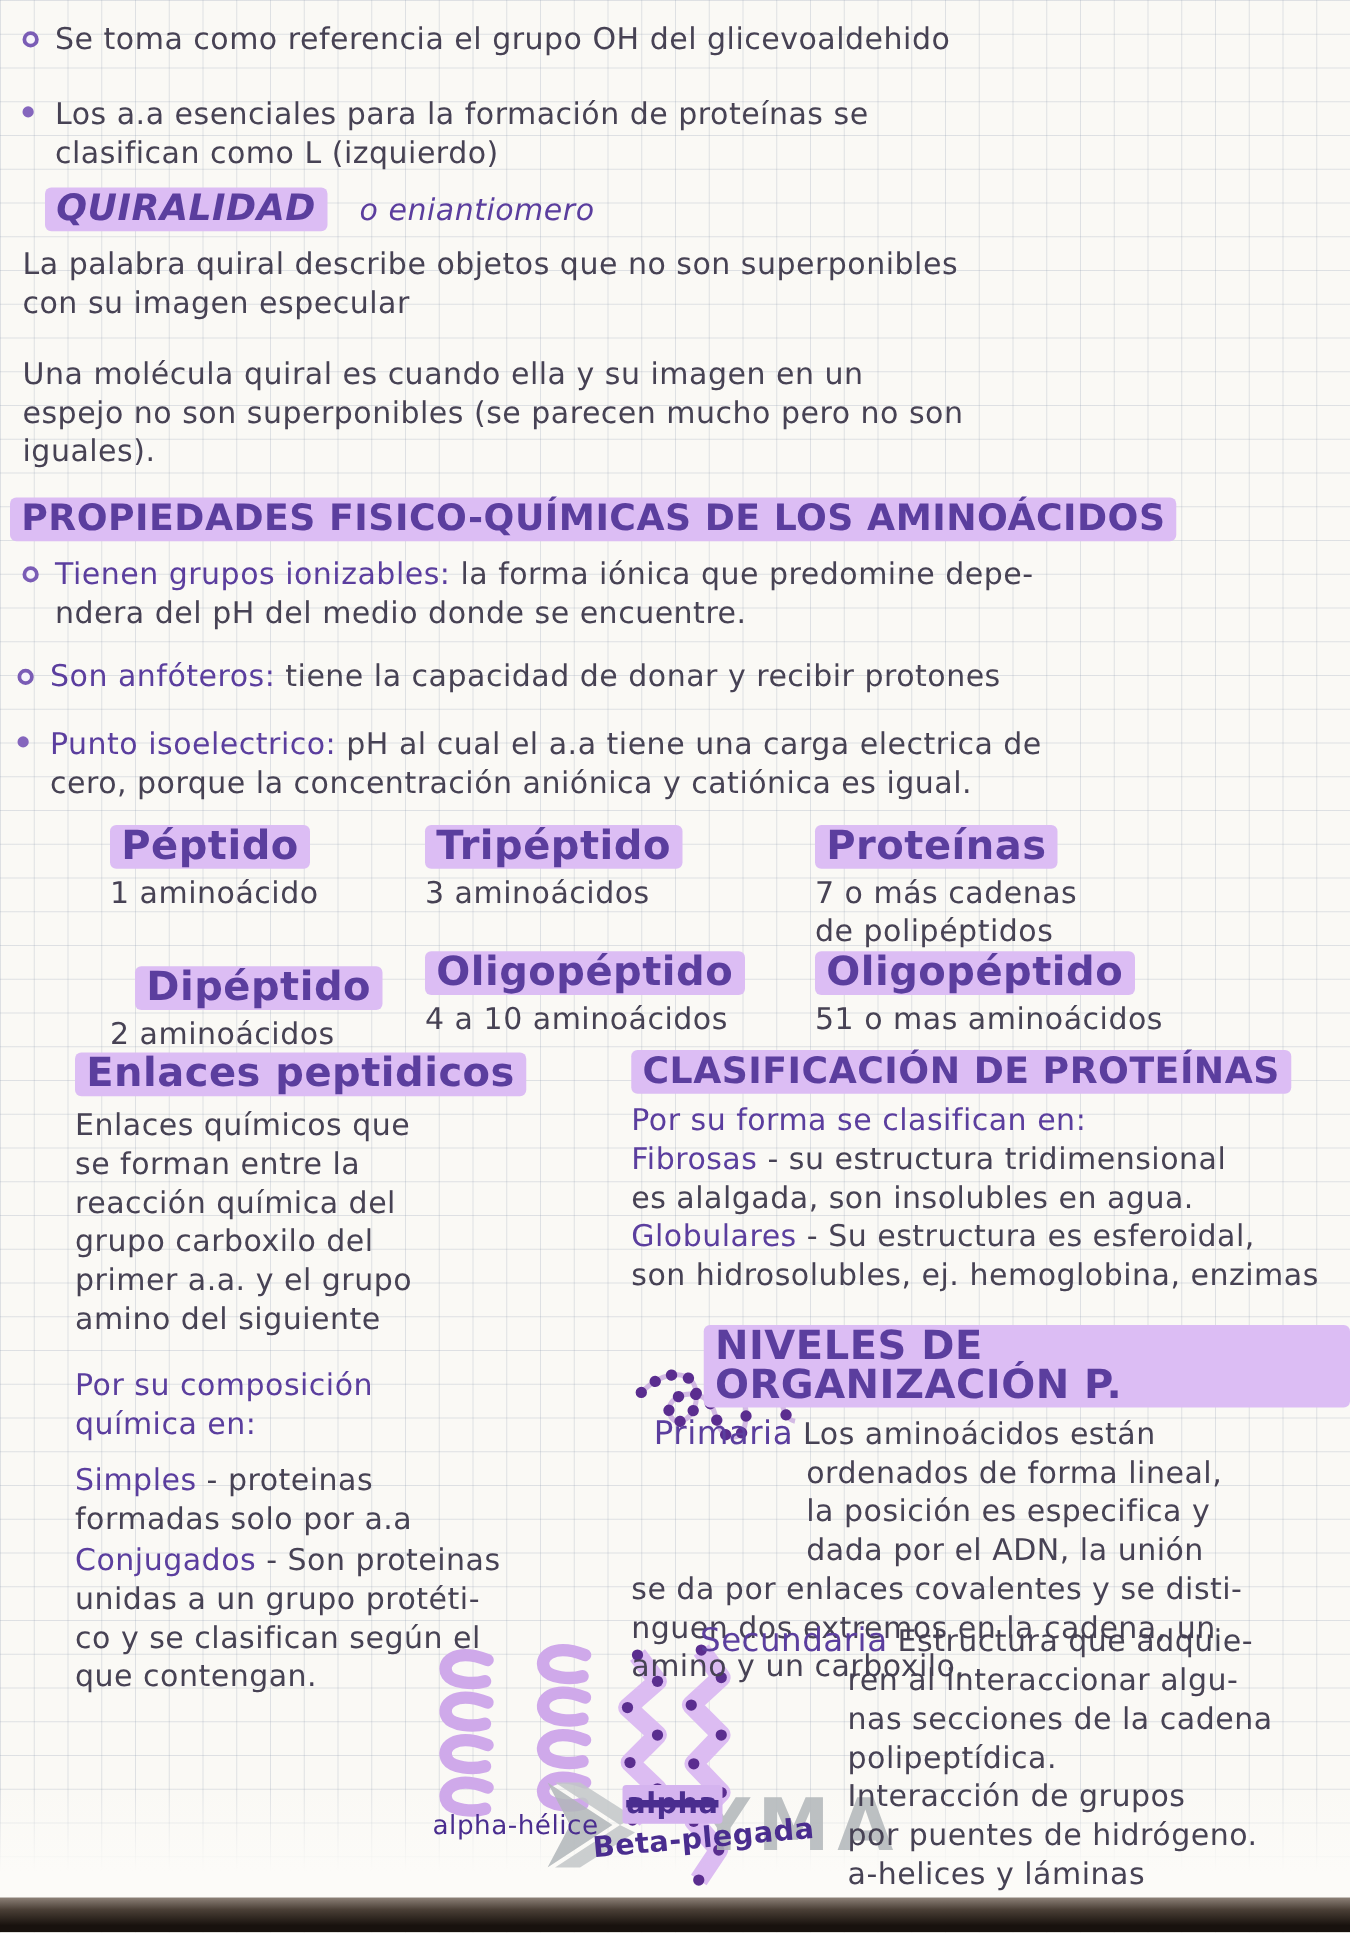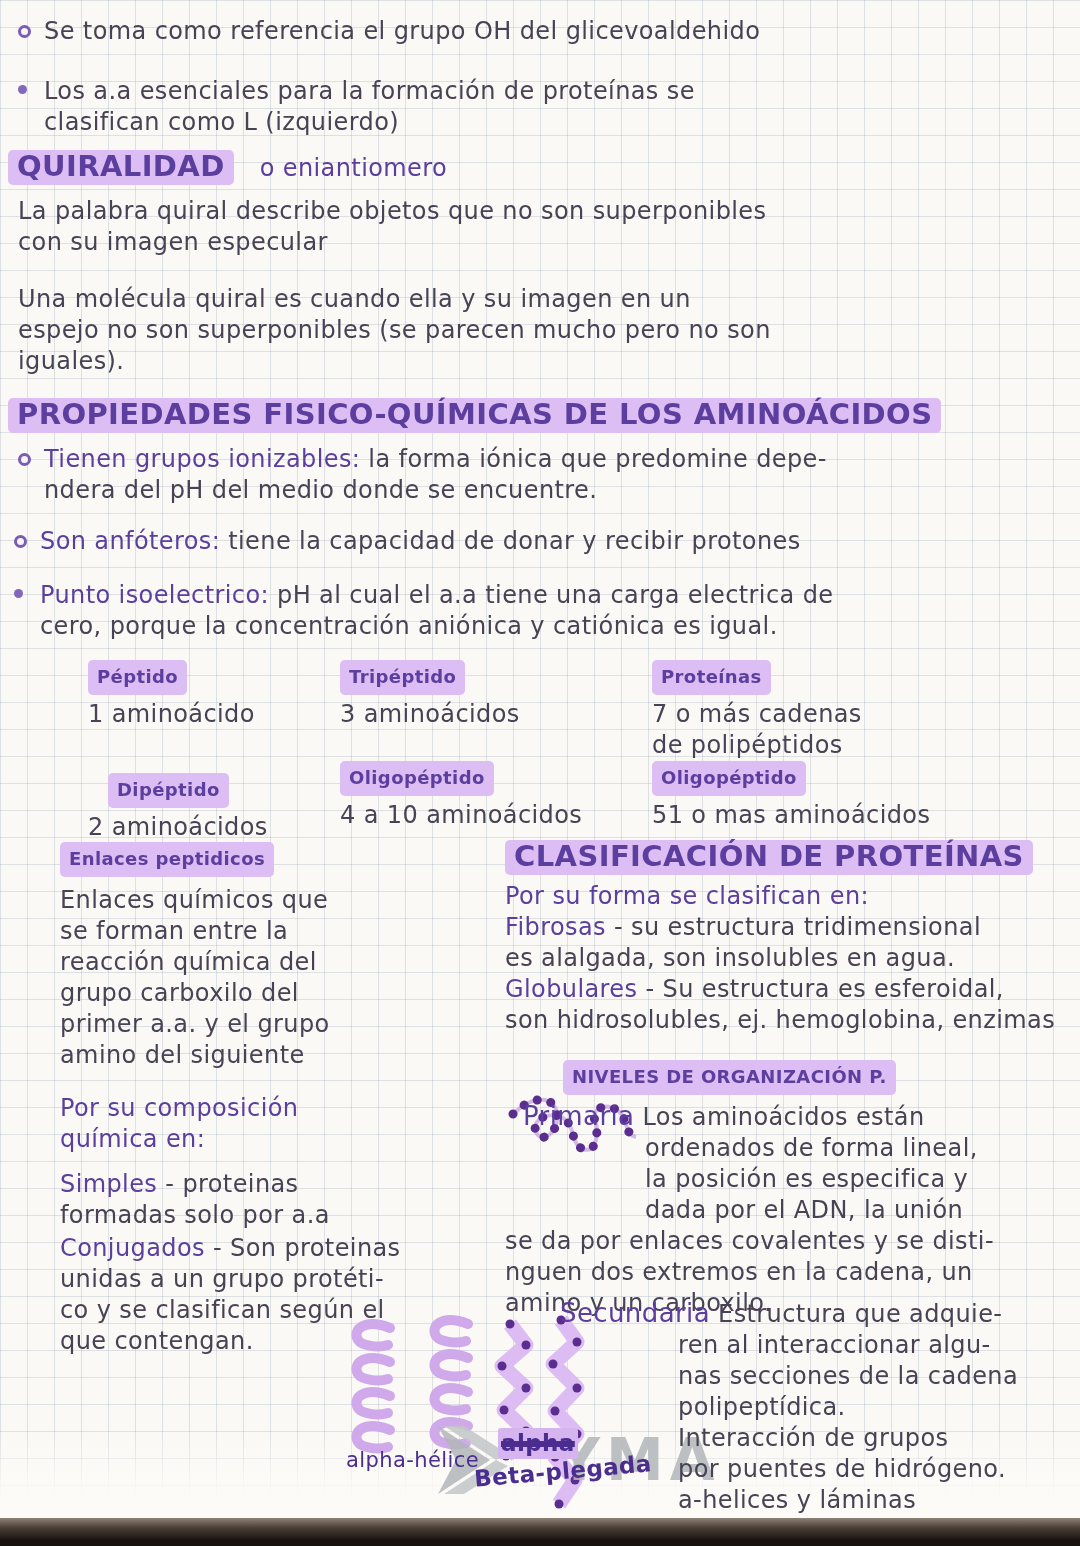--- a/index.html
+++ b/index.html
@@ -16,21 +16,21 @@
   }
   .abs { position:absolute; z-index:2; }
   .pre { white-space:pre-line; }
   .ink { color:#474254; }
   .kw  { color:#5b3e9e; }
   .hl {
     background:#dcbdf4; color:#5b3e9e; font-weight:bold;
     padding:1px 9px 3px 9px; border-radius:5px; display:inline-block;
   }
   .h1 { font-size:29px; }
-  .h2 { font-size:18px; }
+  .h2 { font-size:32px; }
   .bullet {
     position:absolute; left:-26px; top:9px; width:9px; height:9px;
     background:#8566bd; border-radius:50%;
   }
   .bullet.open { background:#f6f3fb; border:3px solid #7a5cb5; width:7px; height:7px; }
   .tcol { position:absolute; z-index:2; }
   .tcol .ttl { margin-bottom:4px; }
   .tcol .desc1 { height:62px; }
   .indent3 { padding-left:140px; }
   .fade {
@@ -64,21 +64,21 @@
   <div class="abs" style="left:44px; top:16px; width:1010px;">
     <span class="bullet open"></span>
     <span class="ink pre">Se toma como referencia el grupo OH del glicevoaldehido</span>
   </div>
   <div class="abs" style="left:44px; top:76px; width:1010px;">
     <span class="bullet"></span>
     <span class="ink pre">Los a.a esenciales para la formación de proteínas se
 clasifican como L (izquierdo)</span>
   </div>
 
-  <div class="abs" style="left:8px; top:150px;">
+  <div class="abs" style="left:36px; top:150px;font-style:italic;">
     <span class="hl h1">QUIRALIDAD</span>
     <span class="kw" style="margin-left:18px; font-size:24px;">o eniantiomero</span>
   </div>
   <div class="abs ink pre" style="left:18px; top:196px; width:1040px;">La palabra quiral describe objetos que no son superponibles
 con su imagen especular</div>
   <div class="abs ink pre" style="left:18px; top:284px; width:1050px;">Una molécula quiral es cuando ella y su imagen en un
 espejo no son superponibles (se parecen mucho pero no son
 iguales).</div>
 
   <div class="abs" style="left:8px; top:398px;">

